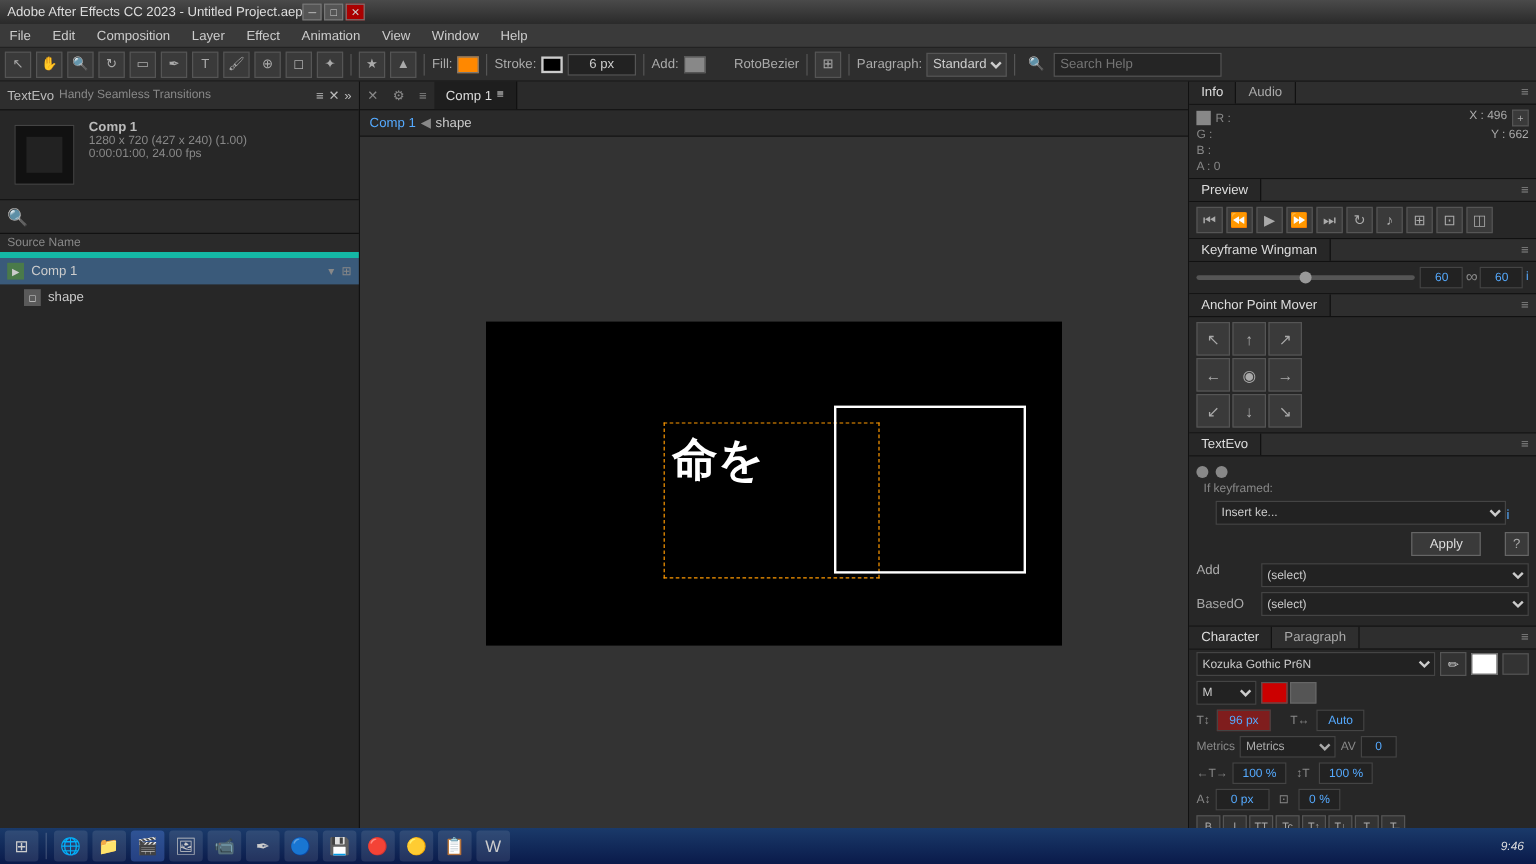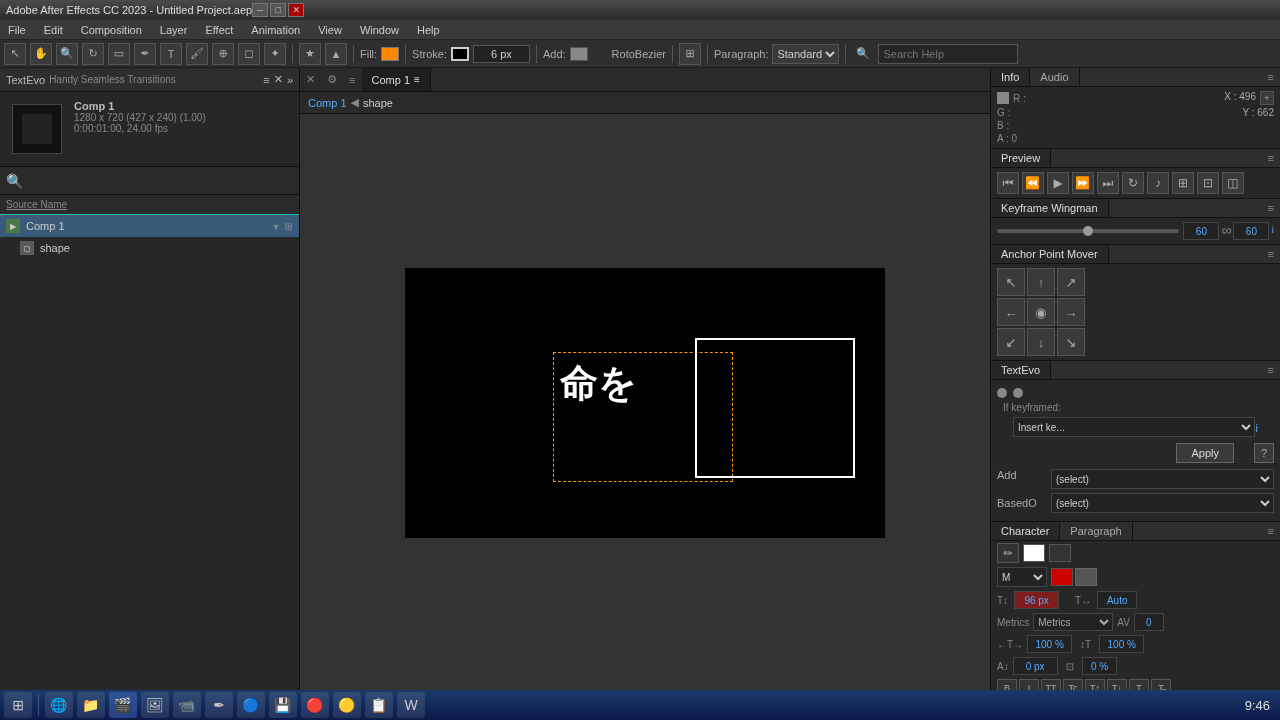--- a/index.html
+++ b/index.html
@@ -23,21 +23,21 @@
     .workspace-select { background: #3a3a3a; border: 1px solid #555; color: #ccc; font-size: 11px; height: 20px; }
     .search-box { background: #252525; border: 1px solid #555; color: #ccc; font-size: 11px; height: 20px; width: 140px; padding: 0 4px; }
 
     
     #main-layout { display: flex; height: calc(720px - 48px - 20px); }
 
     
     #left-panel { width: 300px; background: #272727; border-right: 1px solid #111; display: flex; flex-direction: column; }
     #project-header { height: 24px; background: #2e2e2e; display: flex; align-items: center; padding: 0 6px; border-bottom: 1px solid #111; font-size: 11px; color: #bbb; gap: 4px; }
     #project-search { height: 28px; background: #2a2a2a; display: flex; align-items: center; padding: 0 6px; border-bottom: 1px solid #111; }
-    .project-col-header { height: 20px; background: #2a2a2a; display: flex; align-items: center; padding: 0 6px; border-bottom: 1px solid #14b8a6; font-size: 10px; color: #888; text-decoration: underline; }
+    .project-col-header { height: 20px; background: #2a2a2a; display: flex; align-items: center; padding: 0 6px; border-bottom: 5px solid #14b8a6; font-size: 10px; color: #888; }
     .project-item { height: 22px; display: flex; align-items: center; padding: 0 6px; gap: 6px; font-size: 11px; cursor: pointer; }
     .project-item.selected { background: #3a5a7a; }
     .project-item .item-icon { width: 14px; height: 14px; background: #555; display: flex; align-items: center; justify-content: center; font-size: 8px; }
     .comp-thumb { width: 50px; height: 50px; background: #111; border: 1px solid #444; margin: 8px; display: flex; align-items: center; justify-content: center; }
 
     
     #center-panel { flex: 1; background: #1e1e1e; display: flex; flex-direction: column; }
     #comp-tabs { height: 24px; background: #2a2a2a; display: flex; align-items: stretch; border-bottom: 1px solid #111; }
     .comp-tab { padding: 0 10px; display: flex; align-items: center; font-size: 11px; gap: 4px; cursor: pointer; background: #333; border-right: 1px solid #111; color: #bbb; }
     .comp-tab.active { background: #1e1e1e; color: #ddd; }
@@ -97,21 +97,21 @@
 
     
     #preview-panel { border-bottom: 1px solid #111; }
     .preview-controls { display: flex; align-items: center; gap: 3px; padding: 4px 6px; }
     .prev-btn { width: 22px; height: 22px; background: #3a3a3a; border: 1px solid #555; display: flex; align-items: center; justify-content: center; font-size: 12px; cursor: pointer; color: #aaa; }
 
     
     #taskbar { height: 30px; background: linear-gradient(to bottom, #1a3a6a, #0a1a4a); display: flex; align-items: center; padding: 0 4px; gap: 4px; position: fixed; bottom: 0; width: 1280px; }
     .taskbar-btn { width: 28px; height: 26px; display: flex; align-items: center; justify-content: center; background: rgba(255,255,255,0.1); border-radius: 3px; cursor: pointer; font-size: 14px; }
     .taskbar-sep { width: 1px; height: 22px; background: rgba(255,255,255,0.2); margin: 0 2px; }
-    .taskbar-time { margin-left: auto; color: #ddd; font-size: 13px; padding-right: 6px; }
+    .taskbar-time { margin-left: auto; color: #ddd; font-size: 10px; padding-right: 6px; font-style: italic; }
 
     .panel-tabs-row { display: flex; align-items: center; background: #2e2e2e; border-bottom: 1px solid #111; }
     .panel-tab { padding: 3px 10px; font-size: 11px; color: #aaa; cursor: pointer; border-right: 1px solid #111; }
     .panel-tab.active { background: #272727; color: #ddd; }
 
     .if-keyframed-row { display: flex; align-items: center; gap: 4px; padding: 2px 6px; font-size: 10px; color: #888; }
     .insert-select { background: #222; border: 1px solid #444; color: #ccc; font-size: 10px; height: 20px; flex: 1; }
     .info-icon { color: #5af; font-size: 11px; cursor: pointer; }
 
     .char-icons-row { display: flex; align-items: center; gap: 2px; padding: 2px 6px; }
@@ -399,20 +399,23 @@
       </div>
     </div>
 
     <div class="panel-tabs-row">
       <div class="panel-tab active">Character</div>
       <div class="panel-tab">Paragraph</div>
       <span style="margin-left:auto;padding:0 6px;cursor:pointer;color:#888;">≡</span>
     </div>
     <div id="char-panel">
       <div class="char-row">
+        <select class="char-font">
+          <option>Kozuka Gothic Pr6N</option>
+        </select>
         <div style="width:22px;height:20px;background:#333;border:1px solid #555;display:flex;align-items:center;justify-content:center;">✏</div>
         <div class="color-swatch"></div>
         <div style="width:22px;height:18px;background:#333;border:1px solid #555;cursor:pointer;"></div>
       </div>
       <div class="char-row">
         <select class="char-style">
           <option>M</option>
         </select>
         <div style="display:flex;gap:2px;align-items:center;">
           <div class="color-swatch-b"></div>

